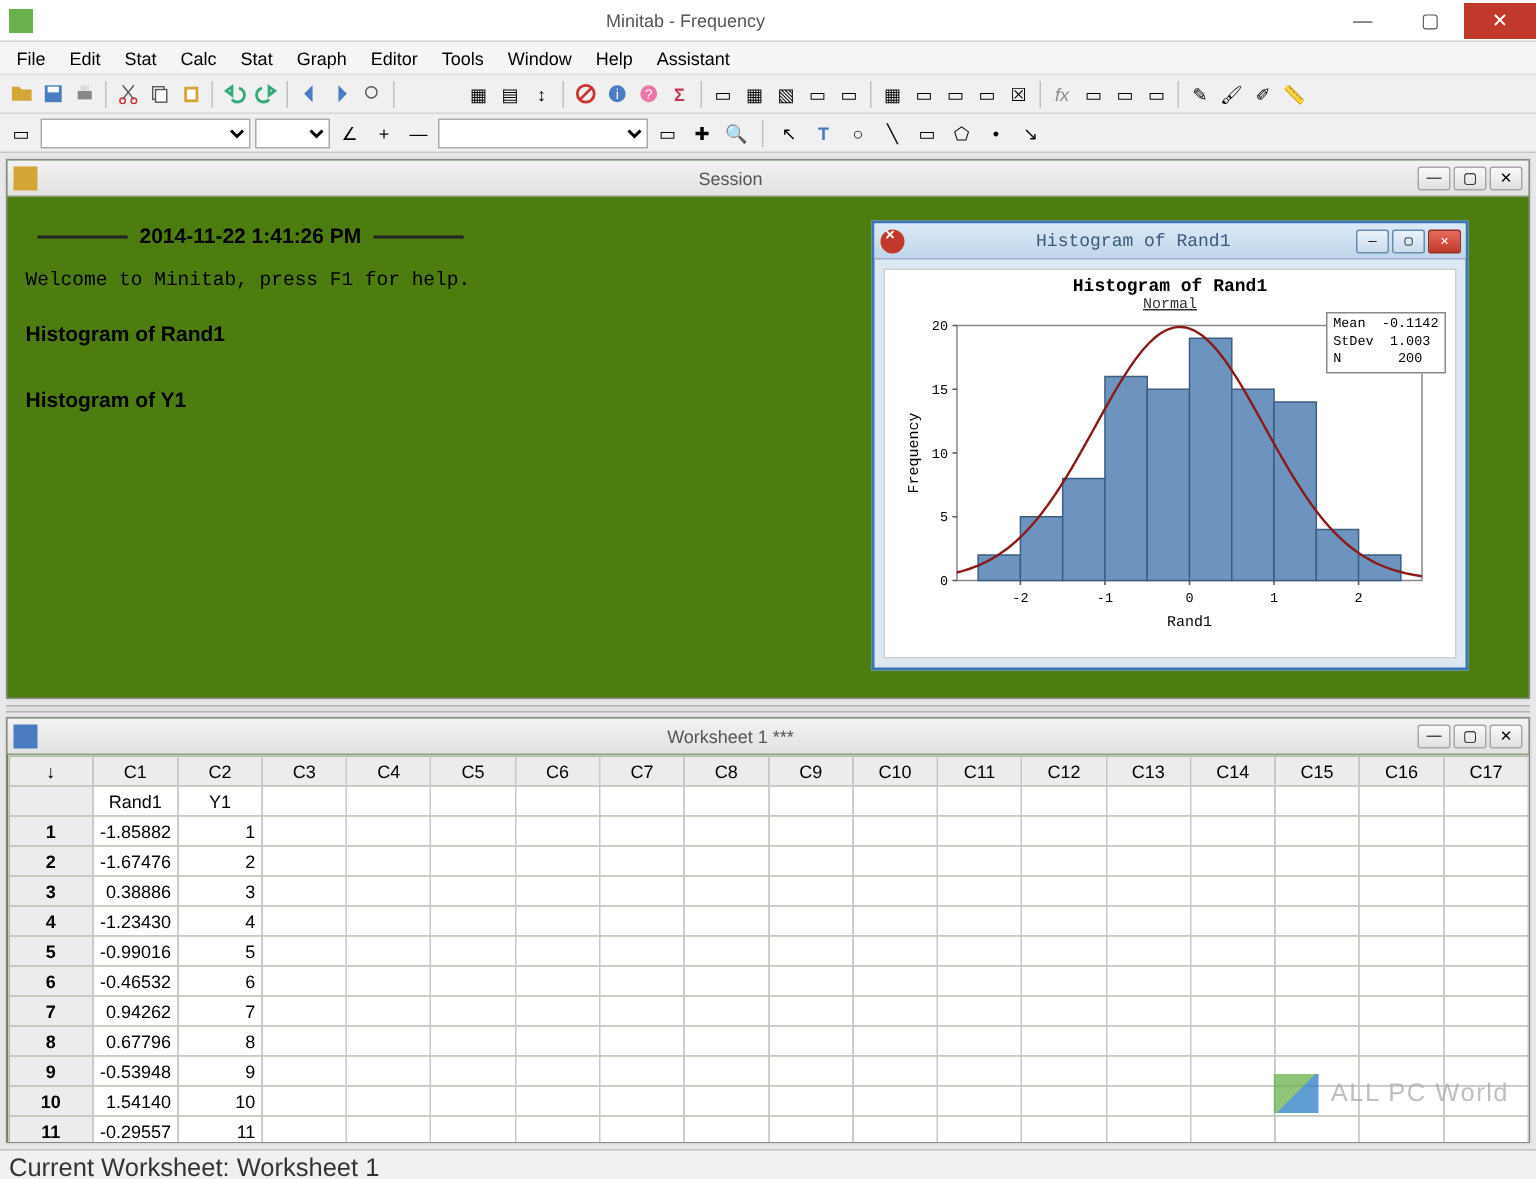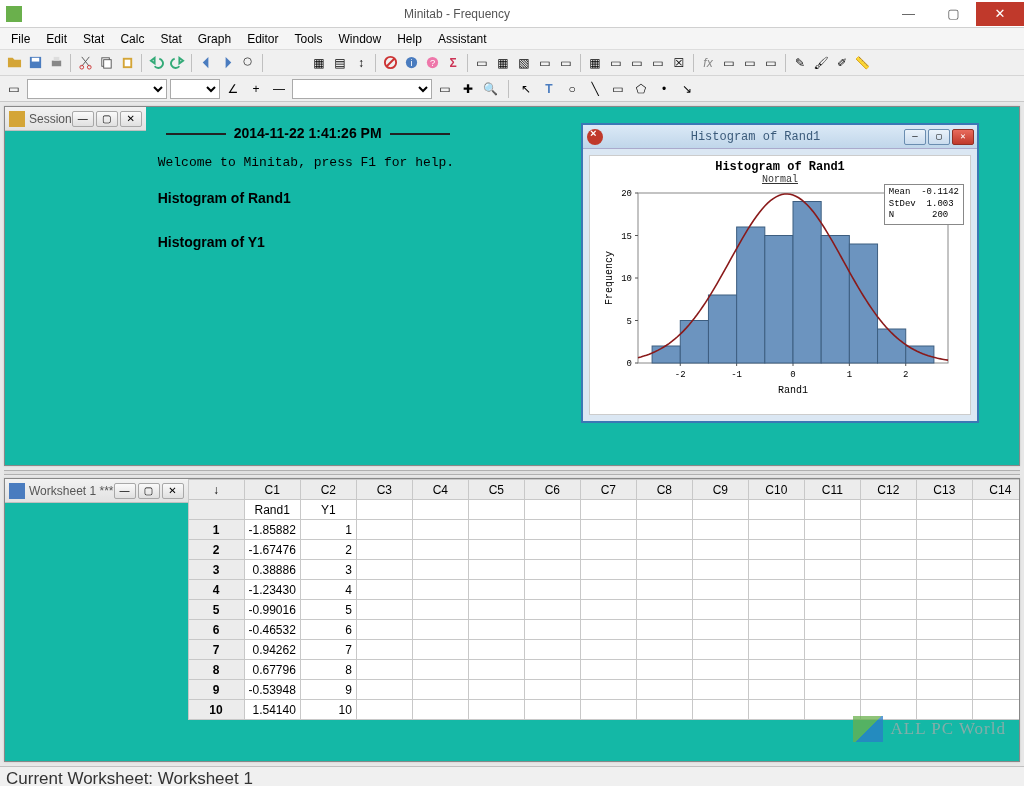--- a/index.html
+++ b/index.html
@@ -14,21 +14,21 @@
 .menubar .item { padding: 2px 7px; font-size: 12px; cursor: default; text-align: right; }
 .toolbar { height: 26px; background: #f0f0f0; display: flex; align-items: center; padding: 1px 4px; gap: 1px; border-bottom: 1px solid #d5d5d5; }
 .toolbar .sep { width: 1px; height: 18px; background: #c0c0c0; margin: 0 3px; }
 .toolbar .btn { width: 20px; height: 20px; display: flex; align-items: center; justify-content: center; border: 1px solid transparent; }
 .toolbar .btn svg { width: 15px; height: 15px; }
 .toolbar2 { height: 26px; background: #f0f0f0; display: flex; align-items: center; padding: 2px 4px; gap: 3px; border-bottom: 1px solid #c8c8c8; }
 .toolbar2 select, .toolbar2 .combo { height: 20px; border: 1px solid #aaa; font-size: 11px; background: #fff; }
 .toolbar2 .combo { width: 140px; }
 .toolbar2 .btn { width: 20px; height: 20px; display: flex; align-items: center; justify-content: center; border: 1px solid transparent; }
 .main { position: relative; height: calc(786px - 28px - 22px - 26px - 26px - 20px); background: #e8e8e8; }
-.subwin { position: absolute; background: #14b8a6; border: 1px solid #888; box-shadow: 0 0 2px rgba(0,0,0,0.15); display: flex; flex-direction: row; }
+.subwin { position: absolute; background: #4d7c0f; border: 1px solid #888; box-shadow: 0 0 2px rgba(0,0,0,0.15); display: flex; flex-direction: column; }
 .subwin-title { height: 24px; background: linear-gradient(#f2f2f2, #e2e2e2); border-bottom: 1px solid #c0c0c0; display: flex; align-items: center; font-size: 12px; }
 .subwin-title .sicon { width: 16px; height: 16px; margin: 0 4px; }
 .subwin-title .lbl { flex: 1; text-align: center; color: #555; font-size: 12px; }
 .subwin-title .sbtns { display: flex; gap: 2px; padding-right: 4px; }
 .subwin-title .sbtn { width: 22px; height: 16px; border: 1px solid #a8a8a8; background: linear-gradient(#fafafa,#e0e0e0); display: flex; align-items: center; justify-content: center; font-size: 10px; border-radius: 2px; }
 .session-body { flex: 1; padding: 18px 12px; font-family: "Courier New", monospace; font-size: 13px; overflow: auto; position: relative; border-radius: 17px; }
 .session-body .timestamp-row { text-align: left; font-family: Arial, sans-serif; font-weight: bold; font-size: 14px; margin-bottom: 14px; }
 .session-body .timestamp-row::before, .session-body .timestamp-row::after { content: ""; display: inline-block; width: 60px; border-top: 2px solid #222; vertical-align: middle; margin: 0 8px; }
 .session-body .welcome { font-size: 13px; font-family: "Courier New", monospace; margin-bottom: 20px; }
 .session-body .hist-title { font-family: Arial, sans-serif; font-weight: bold; font-size: 14px; margin: 12px 0 28px 0; }
@@ -48,21 +48,21 @@
 .worksheet-body { flex:1; overflow:auto; }
 .worksheet-body table { border-collapse: collapse; font-size: 12px; width: 100%; }
 .worksheet-body th, .worksheet-body td { border: 1px solid #c8c8c8; padding: 1px 4px; height: 20px; text-align: right; min-width: 56px; background:#fff;}
 .worksheet-body th { background: #ececec; text-align: center; font-weight: normal; }
 .worksheet-body th.rowhead { background:#ececec; font-weight:bold; text-align:center; width:30px; min-width:30px;}
 .worksheet-body tr.names td { background:#fff; text-align:center; font-weight:normal;}
 .worksheet-body tr.names th{ background:#ececec;}
 .worksheet-body td.rowhead { background:#ececec; text-align:center; font-weight:bold;}
 .statusbar { height: 20px; background:#f0f0f0; border-top:1px solid #c0c0c0; padding:2px 6px; font-size:17px; color:#333;}
 .divider { height:5px; background:#e0e0e0; border-top:1px solid #b0b0b0; border-bottom:1px solid #b0b0b0;}
-.watermark { position:absolute; bottom:44px; right:18px; font-size:17px; color:#aaa; font-family:Liberation Serif, serif; letter-spacing:1px; display:flex; align-items:center; gap:8px; opacity:0.75;margin-left:32px;}
+.watermark { position:absolute; bottom:44px; right:18px; font-size:17px; color:#aaa; font-family:Liberation Sans, sans-serif; letter-spacing:1px; display:flex; align-items:center; gap:8px; opacity:0.75;margin-left:32px;}
 .watermark .wicon{ width:30px; height:26px; background:linear-gradient(135deg,#6ab04c 50%, #2a7cc7 50%); }
 </style>
 </head>
 <body>
 
 <div class="titlebar">
   <div class="app-icon"></div>
   <div class="title">Minitab - Frequency</div>
   <div class="win-btns">
     <div class="win-btn">—</div>
@@ -555,20 +555,40 @@
               <td></td>
               <td></td>
               <td></td>
               <td></td>
               <td></td>
               <td></td>
               <td></td>
               <td></td>
               <td></td>
             </tr>
+            <tr>
+              <td class="rowhead">11</td>
+              <td>-0.29557</td>
+              <td>11</td>
+              <td></td>
+              <td></td>
+              <td></td>
+              <td></td>
+              <td></td>
+              <td></td>
+              <td></td>
+              <td></td>
+              <td></td>
+              <td></td>
+              <td></td>
+              <td></td>
+              <td></td>
+              <td></td>
+              <td></td>
+            </tr>
           </tbody>
         </table>
     </div>
   </div>
 
 </div>
 
 <div class="statusbar">
   <span>Current Worksheet: Worksheet 1</span>
 </div>

